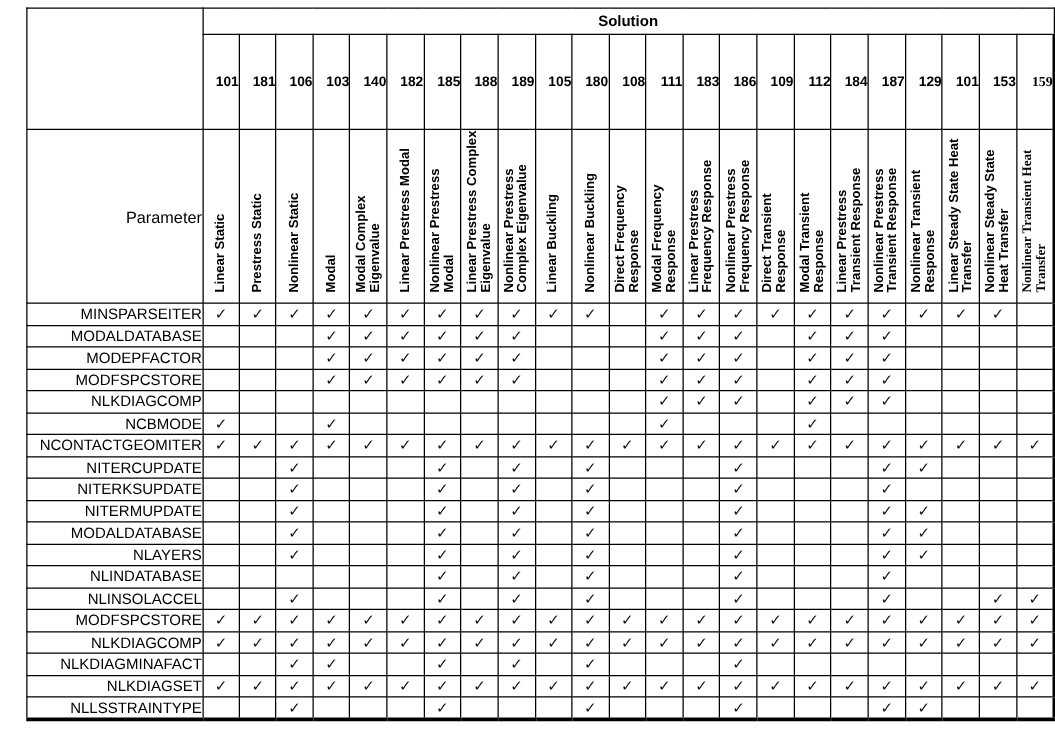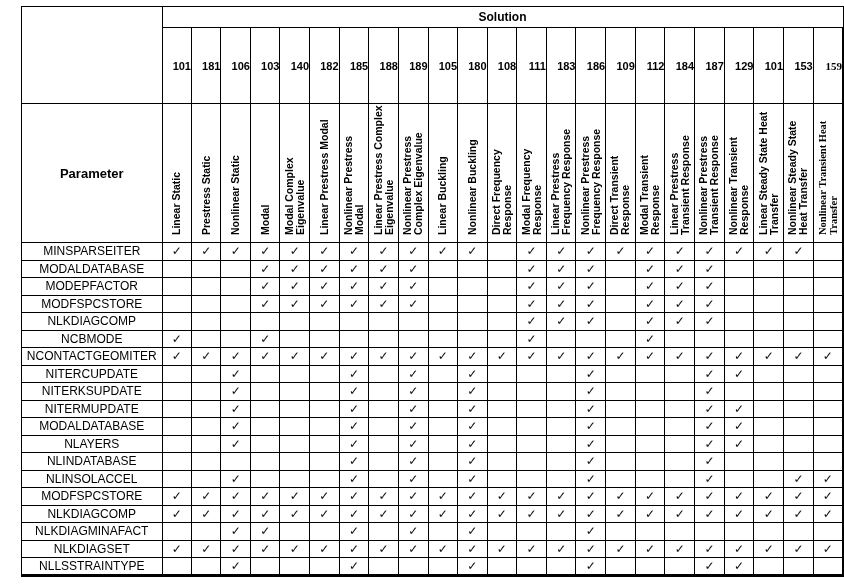--- a/index.html
+++ b/index.html
@@ -5,27 +5,27 @@
   html,body { margin:0; padding:0; background:#fff; }
   body { width:844px; height:586px; font-family:"Liberation Sans", sans-serif; color:#000; }
   .page { position:relative; width:844px; height:586px; background:#fff; overflow:hidden; }
   table.tbl { border-collapse:collapse; table-layout:fixed; position:absolute; left:21px; top:6px; }
   .tbl th, .tbl td { border:1px solid #000; padding:0; margin:0; }
   .corner { border:0 none; background:#fff; }
   .sol-title { height:20px; font-size:12px; font-weight:bold; text-align:center; vertical-align:middle;
                border-top:2px solid #000; border-left:2px solid #000; border-right:2px solid #000; }
   .num-cell { height:75px; font-size:11px; font-weight:bold; text-align:right; vertical-align:middle; }
   .label-cell { height:138px; vertical-align:bottom; text-align:center; border-bottom:2px solid #000; background:#fff; }
-  .param-h { font-size:13px; font-weight:bold; text-align:center; vertical-align:middle;
+  .param-h { font-size:13px; font-weight:normal; text-align:right; vertical-align:middle;
              border-left:2px solid #000; border-top:2px solid #000; border-bottom:2px solid #000; }
   .vlabel { display:inline-block; writing-mode:vertical-rl; transform:rotate(180deg);
             height:130px; font-size:10.5px; font-weight:bold; line-height:11px;
             text-align:left; margin-bottom:3px; }
   tbody tr { height:17.5px; }
-  .param-name { font-size:12px; font-weight:normal; text-align:center; vertical-align:middle;
+  .param-name { font-size:12px; font-weight:normal; text-align:right; vertical-align:middle;
                 padding-left:3px; border-left:2px solid #000; white-space:nowrap; overflow:hidden; }
   .check-cell { text-align:center; vertical-align:middle; font-size:12px; color:#111; line-height:1; }
   .edge-r { border-right:2px solid #000 !important;font-family:Liberation Serif, serif; }
   .edge-b { border-bottom:3px solid #000 !important; }
 </style>
 </head>
 <body>
 
 <div class="page">
   <table class="tbl">

